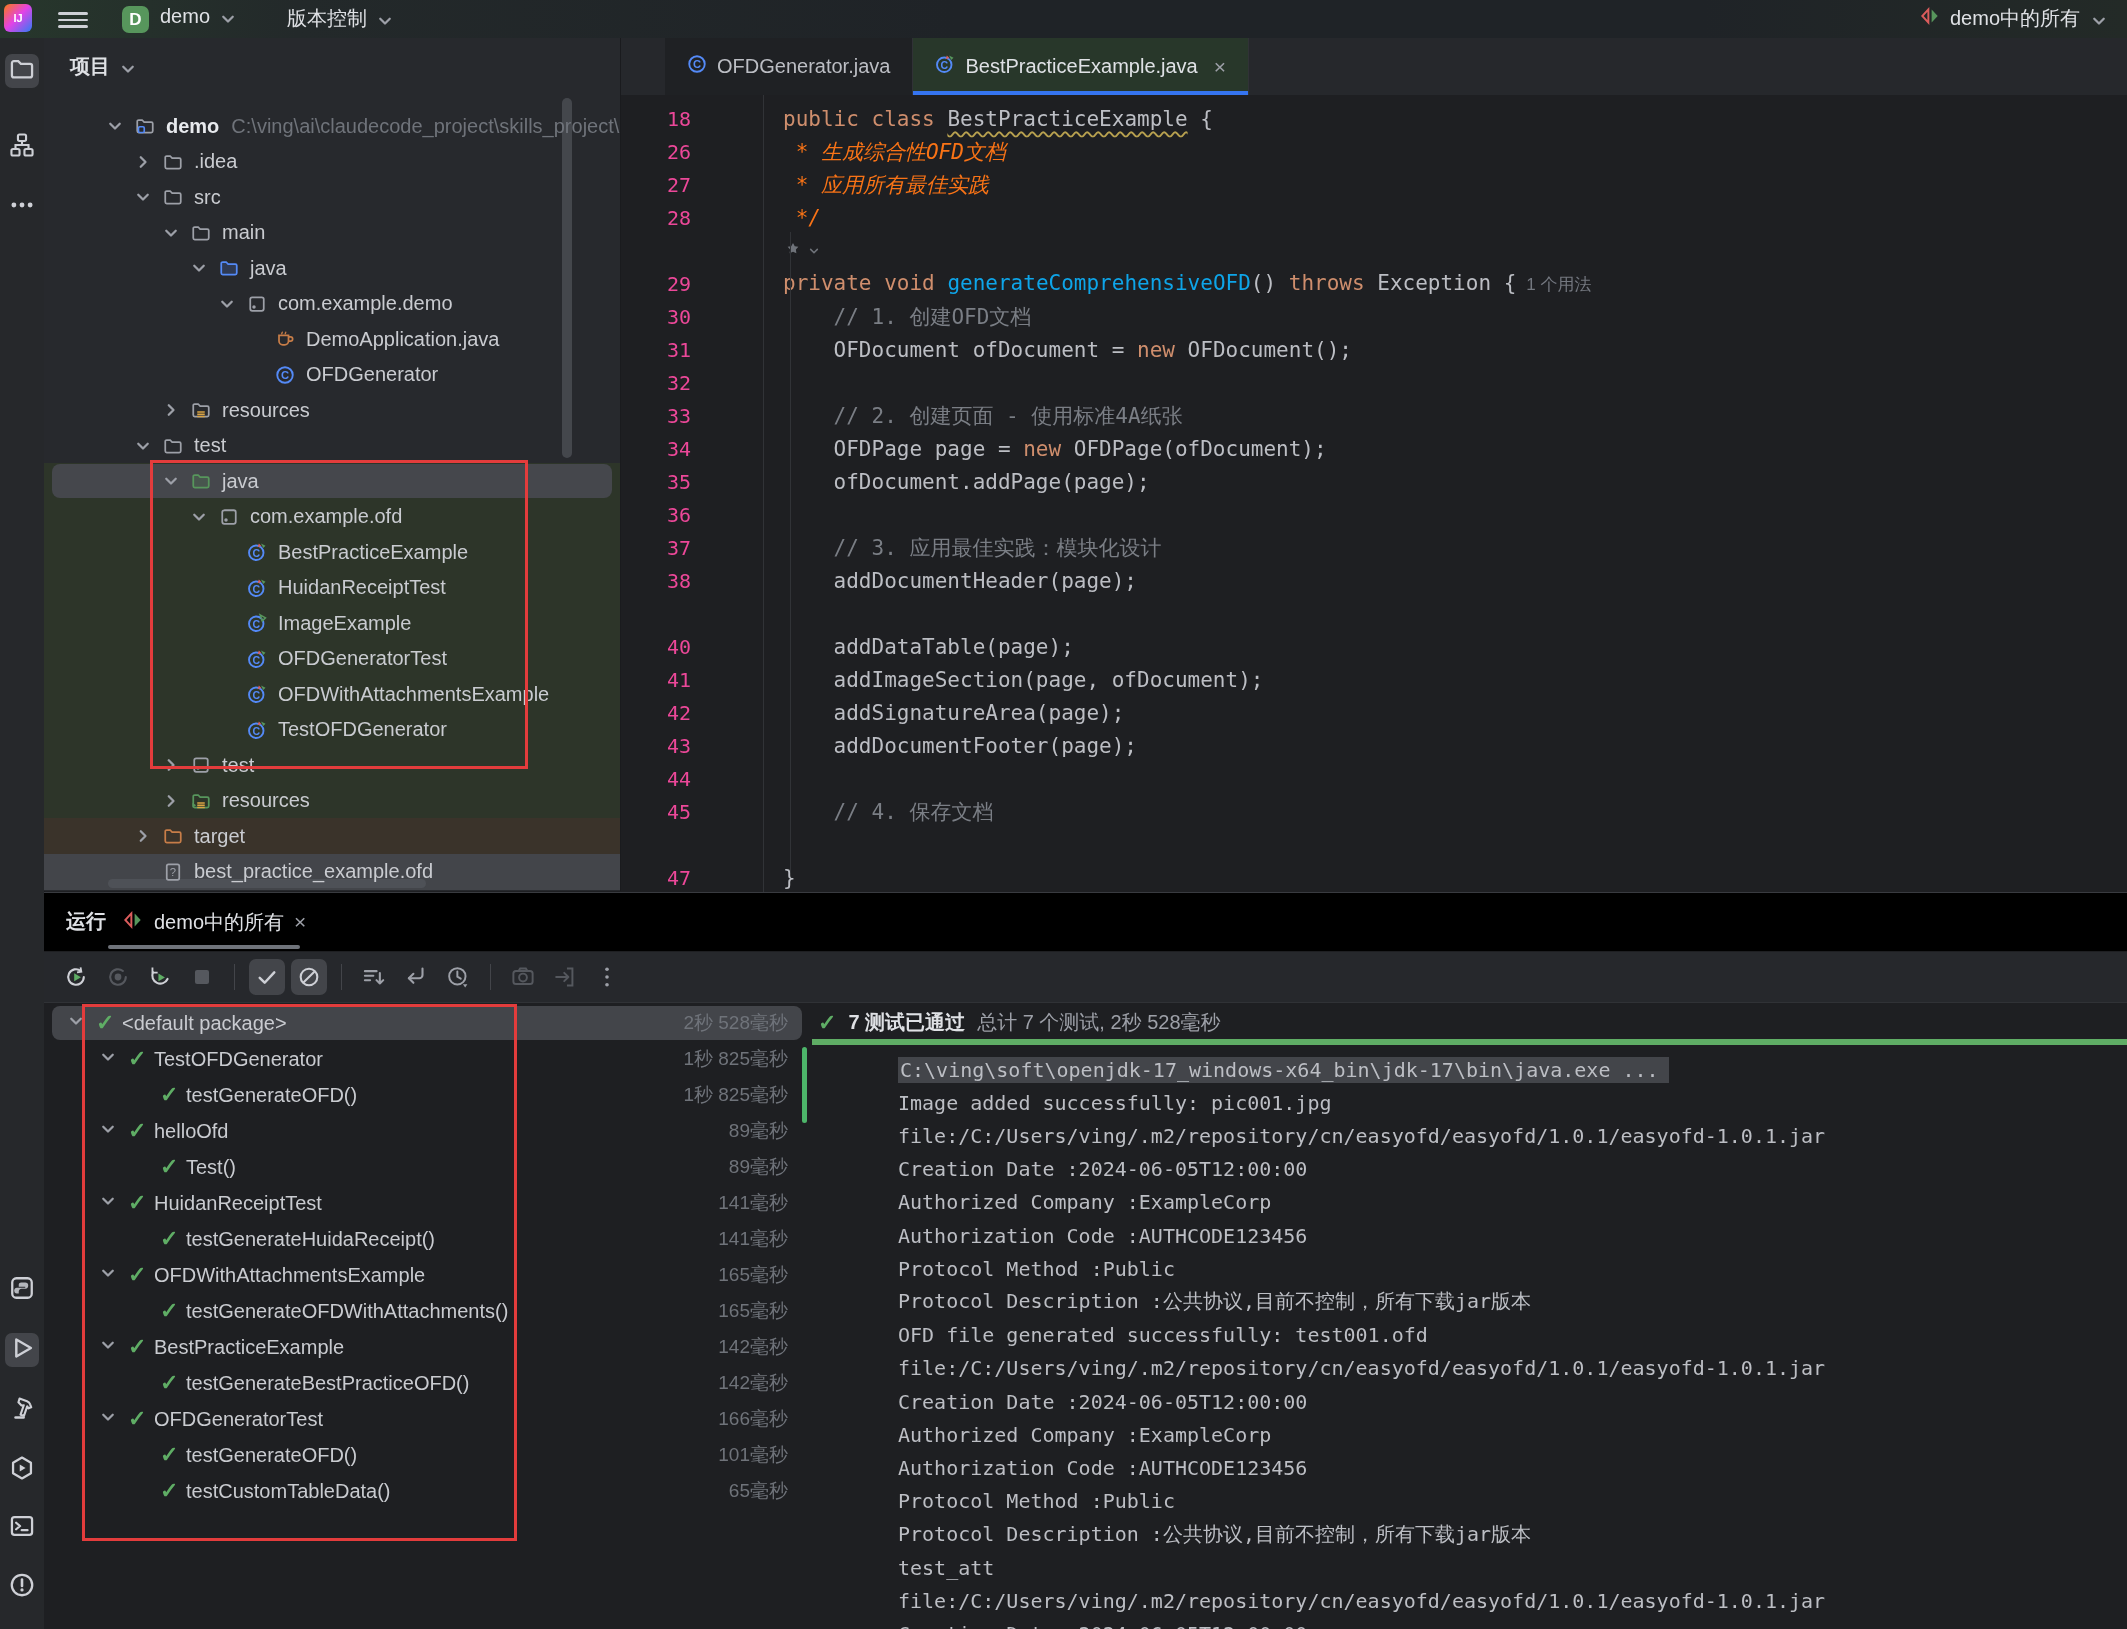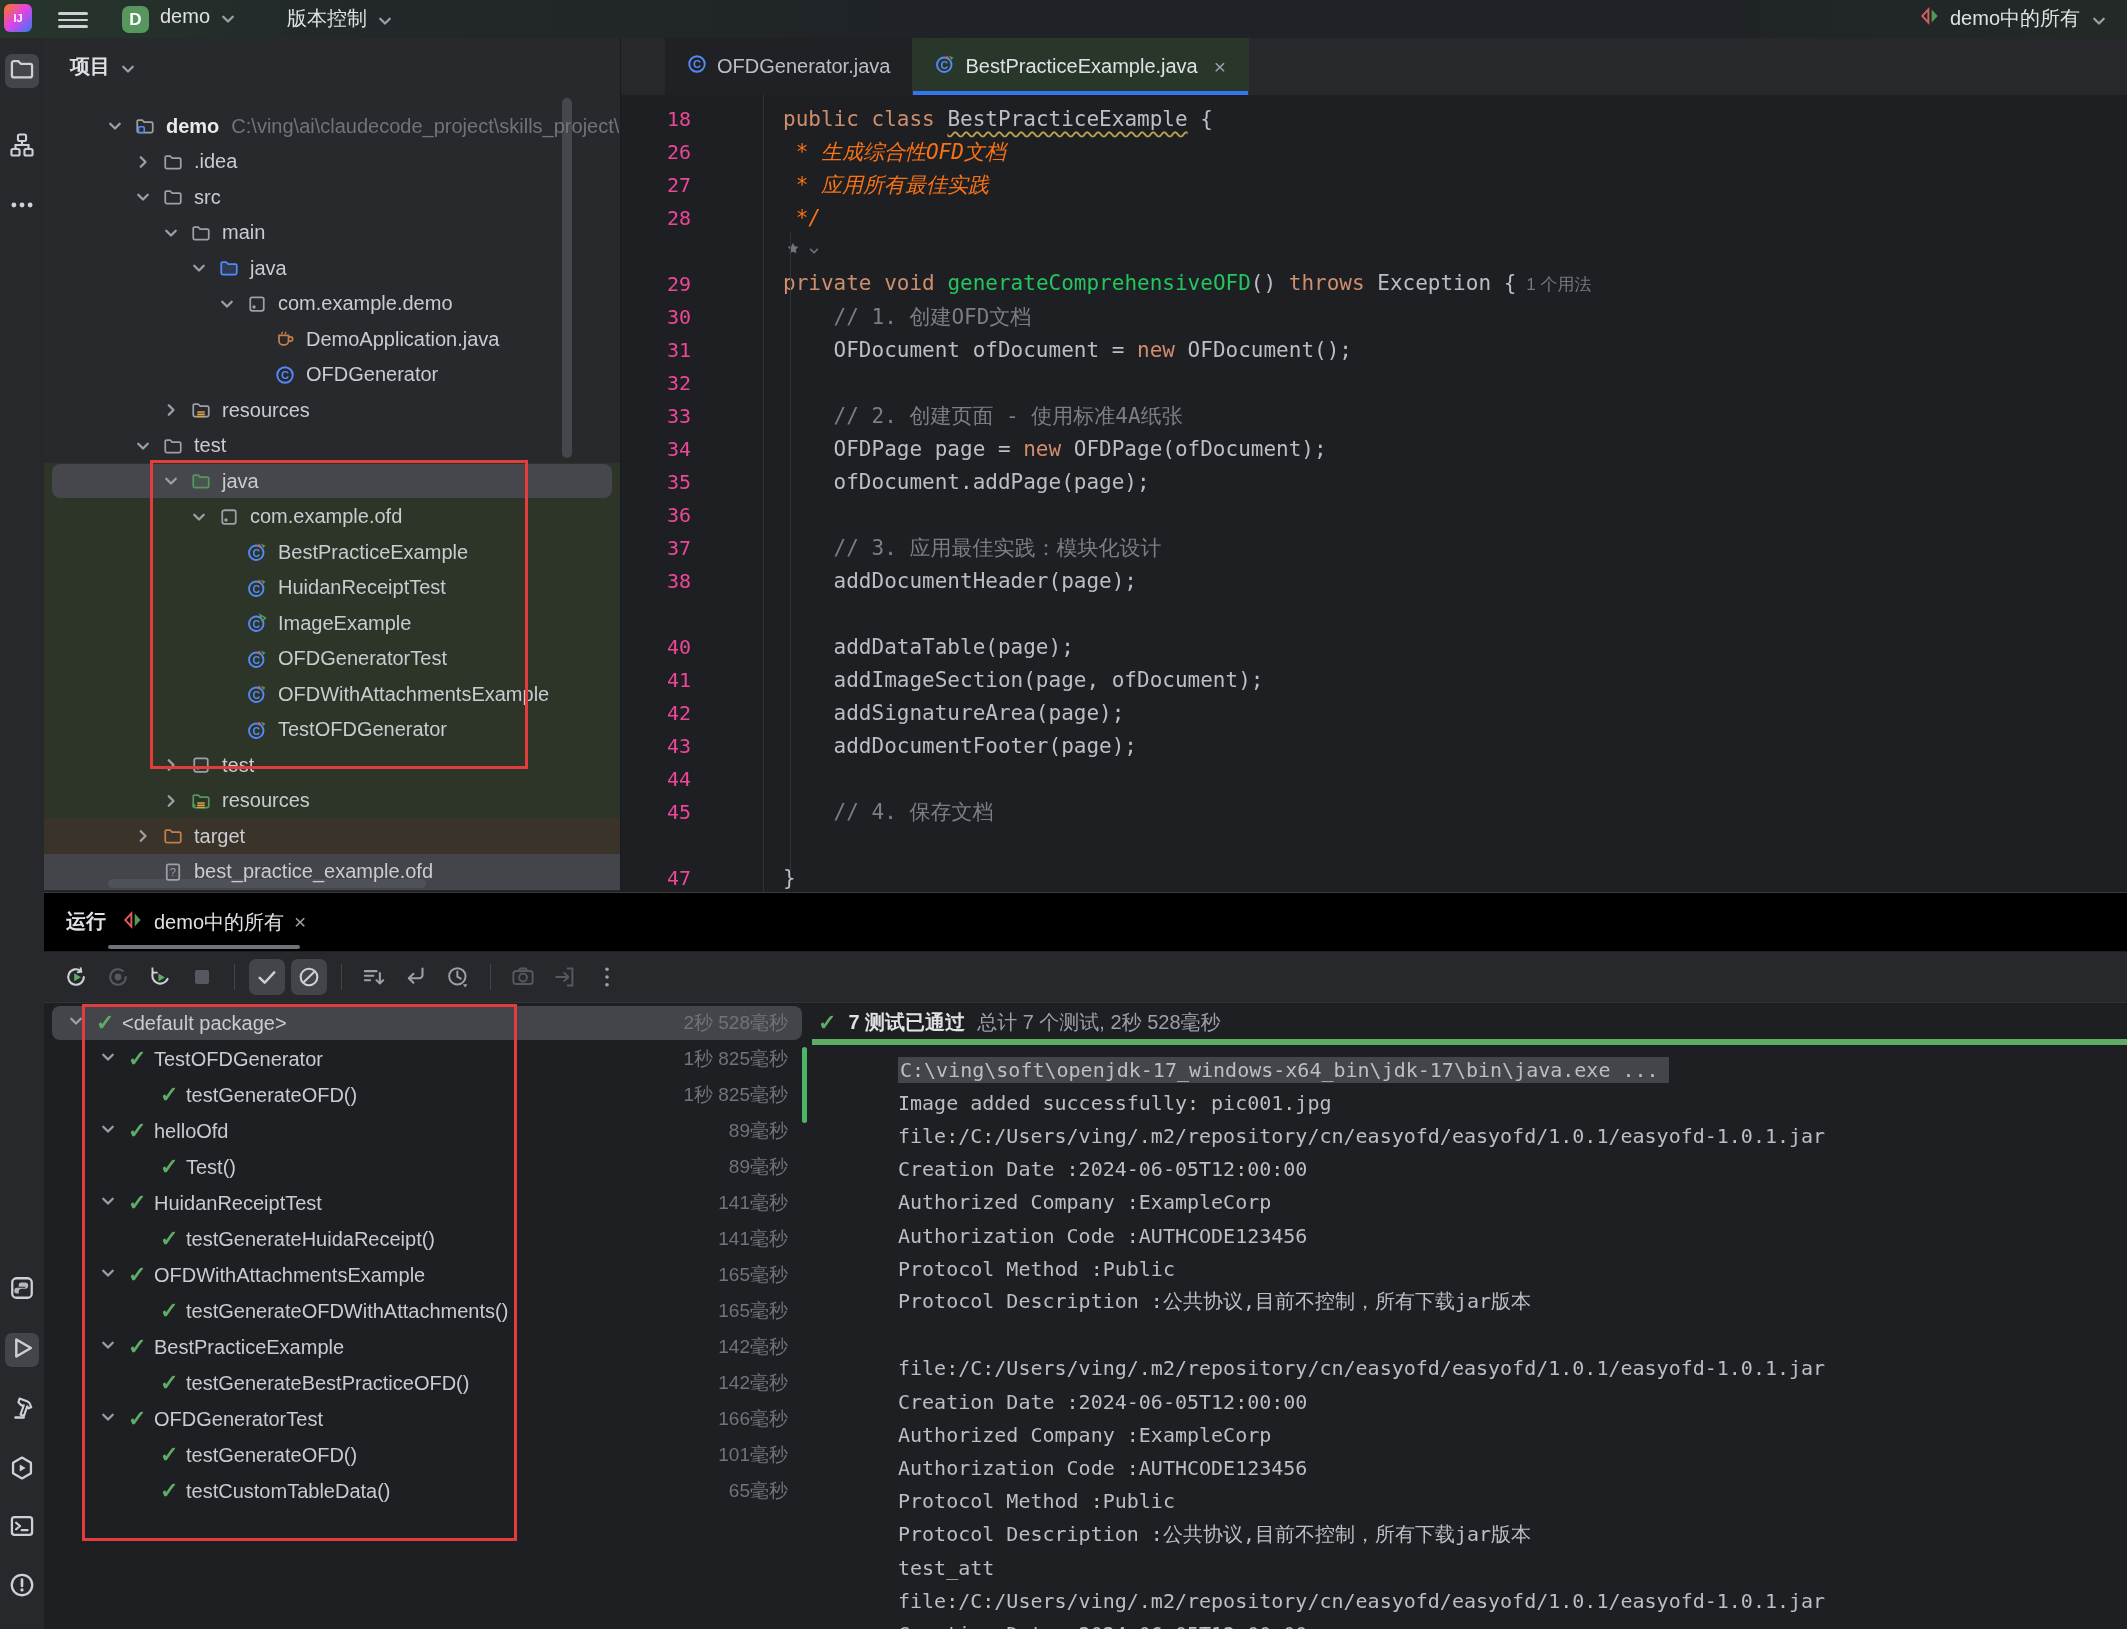--- a/index.html
+++ b/index.html
@@ -48,21 +48,21 @@
     border-right:1px solid #303236;position:relative;margin-left:44px;background:#1f2124;}
   .etab.active{background:#28372a;color:#dfe1e5;margin-left:0;}
   .etab.active:after{content:"";position:absolute;left:0;right:0;bottom:0;height:4px;background:#3574f0;}
   .etab .x{color:#9da0a8;font-size:21px;margin-left:6px;}
   
   #editor{left:621px;top:95px;width:1506px;height:797px;background:#1e1f22;overflow:hidden;
     font-family:"DejaVu Sans Mono","Liberation Mono",monospace;font-size:21px;}
   .cl{position:absolute;left:0;width:1506px;height:33px;display:flex;align-items:center;white-space:pre;}
   .cl .ln{width:70px;flex:0 0 70px;text-align:right;color:#ec4899;font-size:20px;padding-right:14px;}
   .cl .ct{margin-left:78px;}
-  .kw{color:#cf8e6d;} .me{color:#22c55e;} .pl{color:#bcbec4;} .cm{color:#7a7e85;}
+  .kw{color:#cf8e6d;} .me{color:#0ea5e9;} .pl{color:#bcbec4;} .cm{color:#7a7e85;}
   .dc{color:#f97316;font-style:italic;} .st{color:#6aab73;}
   .hint{color:#747880;font-size:17px;font-family:"Liberation Sans",sans-serif;margin-left:10px;}
   .chip{background:#43454a;color:#9aa0a8;border-radius:7px;padding:1px 9px;font-size:17px;margin-right:8px;}
   .clsname{text-decoration:underline;text-decoration-style:wavy;text-decoration-color:#b8a14f;text-underline-offset:5px;text-decoration-thickness:2px;}
   #gutterline{left:763px;top:95px;width:1px;height:797px;background:#313337;}
   #indentguide{left:790px;top:232px;width:1px;height:640px;background:#313337;}
   
   #runpanel{left:44px;top:892px;width:2083px;height:737px;background:#1e1f22;border-top:1px solid #393b40;}
   #run-tabs{position:absolute;left:0;top:0;width:2083px;height:58px;background:#000000;}
   #run-title{position:absolute;left:22px;top:15px;font-size:20px;font-weight:bold;color:#dfe1e5;}
@@ -728,20 +728,21 @@
   <div id="progressbar"></div>
   <div id="console">
       <div class="con-line" style="top: 0px;"><span class="selbg">C:\ving\soft\openjdk-17_windows-x64_bin\jdk-17\bin\java.exe ...</span></div>
       <div class="con-line" style="top: 33.2px;">Image added successfully: pic001.jpg</div>
       <div class="con-line" style="top: 66.4px;">file:/C:/Users/ving/.m2/repository/cn/easyofd/easyofd/1.0.1/easyofd-1.0.1.jar</div>
       <div class="con-line" style="top: 99.6px;">Creation Date :2024-06-05T12:00:00</div>
       <div class="con-line" style="top: 132.8px;">Authorized Company :ExampleCorp</div>
       <div class="con-line" style="top: 166px;">Authorization Code :AUTHCODE123456</div>
       <div class="con-line" style="top: 199.2px;">Protocol Method :Public</div>
       <div class="con-line" style="top: 232.4px;">Protocol Description :公共协议,目前不控制，所有下载jar版本</div>
+      <div class="con-line" style="top: 265.6px;">OFD file generated successfully: test001.ofd</div>
       <div class="con-line" style="top: 298.8px;">file:/C:/Users/ving/.m2/repository/cn/easyofd/easyofd/1.0.1/easyofd-1.0.1.jar</div>
       <div class="con-line" style="top: 332px;">Creation Date :2024-06-05T12:00:00</div>
       <div class="con-line" style="top: 365.2px;">Authorized Company :ExampleCorp</div>
       <div class="con-line" style="top: 398.4px;">Authorization Code :AUTHCODE123456</div>
       <div class="con-line" style="top: 431.6px;">Protocol Method :Public</div>
       <div class="con-line" style="top: 464.8px;">Protocol Description :公共协议,目前不控制，所有下载jar版本</div>
       <div class="con-line" style="top: 498px;">test_att</div>
       <div class="con-line" style="top: 531.2px;">file:/C:/Users/ving/.m2/repository/cn/easyofd/easyofd/1.0.1/easyofd-1.0.1.jar</div>
       <div class="con-line" style="top: 564.4px;">Creation Date :2024-06-05T12:00:00</div>
     </div>

